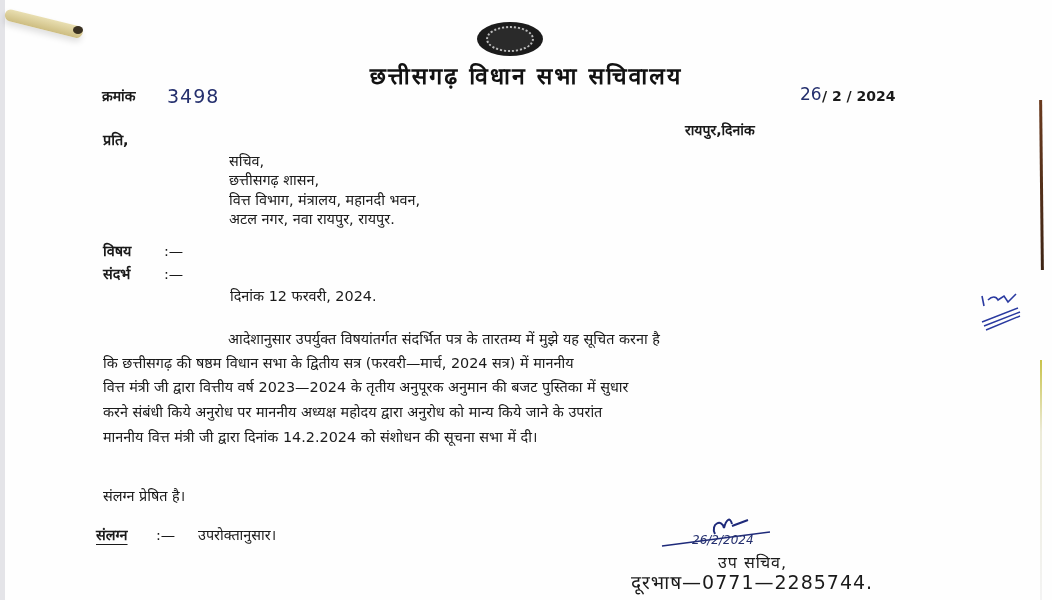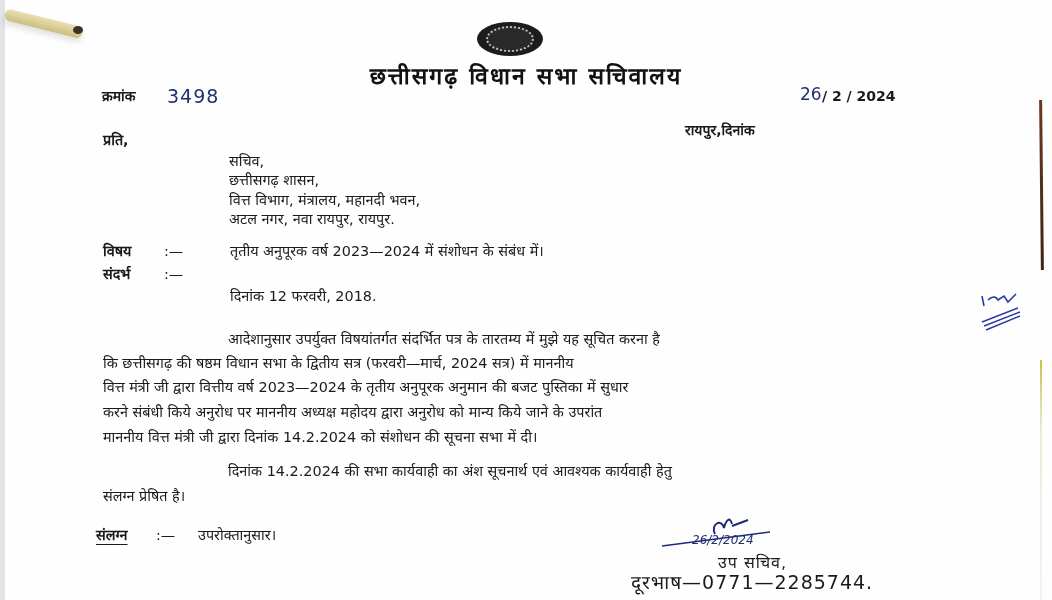--- a/index.html
+++ b/index.html
@@ -78,33 +78,31 @@
   <div class="text bold" style="left:822px; top:86px; font-size:14px;"> / 2 / 2024</div>
 
   <div class="text bold" style="left:103px; top:130px;">प्रति,</div>
   <div class="text" style="left:229px; top:151px;">सचिव,</div>
   <div class="text" style="left:229px; top:170px;">छत्तीसगढ़ शासन,</div>
   <div class="text" style="left:229px; top:190px;">वित्त विभाग, मंत्रालय, महानदी भवन,</div>
   <div class="text" style="left:229px; top:209px;">अटल नगर, नवा रायपुर, रायपुर.</div>
 
   <div class="text bold" style="left:103px; top:241px;">विषय</div>
   <div class="text" style="left:164px; top:241px;">:—</div>
-  <div class="text" style="left:230px; top:241px;">तृतीय अनुपूरक वर्ष 2023—2024 में संशोधन के संबंध में।</div>
 
   <div class="text bold" style="left:103px; top:264px;">संदर्भ</div>
   <div class="text" style="left:164px; top:264px;">:—</div>
-  <div class="text" style="left:230px; top:286px;">दिनांक 12 फरवरी, 2018.</div>
+  <div class="text" style="left:230px; top:286px;">दिनांक 12 फरवरी, 2024.</div>
 
   <div class="text" style="left:228px; top:329px;">आदेशानुसार उपर्युक्त विषयांतर्गत संदर्भित पत्र के तारतम्य में मुझे यह सूचित करना है</div>
   <div class="text" style="left:103px; top:353px;">कि छत्तीसगढ़ की षष्ठम विधान सभा के द्वितीय सत्र (फरवरी—मार्च, 2024 सत्र) में माननीय</div>
   <div class="text" style="left:103px; top:377px;">वित्त मंत्री जी द्वारा वित्तीय वर्ष 2023—2024 के तृतीय अनुपूरक अनुमान की बजट पुस्तिका में सुधार</div>
   <div class="text" style="left:103px; top:402px;">करने संबंधी किये अनुरोध पर माननीय अध्यक्ष महोदय द्वारा अनुरोध को मान्य किये जाने के उपरांत</div>
   <div class="text" style="left:103px; top:427px;">माननीय वित्त मंत्री जी द्वारा दिनांक 14.2.2024 को संशोधन की सूचना सभा में दी।</div>
 
-  <div class="text" style="left:228px; top:461px;">दिनांक 14.2.2024 की सभा कार्यवाही का अंश सूचनार्थ एवं आवश्यक कार्यवाही हेतु</div>
   <div class="text" style="left:103px; top:486px;">संलग्न प्रेषित है।</div>
 
   <div class="text bold underline" style="left:96px; top:525px;">संलग्न</div>
   <div class="text" style="left:156px; top:525px;">:—</div>
   <div class="text" style="left:198px; top:525px;">उपरोक्तानुसार।</div>
 
   <svg class="sig" viewBox="0 0 140 46">
     <path d="M55 24 C50 14, 62 8, 64 18 C66 10, 70 6, 72 14 M72 16 L88 10" stroke="#1e2a7a" stroke-width="2" fill="none"></path>
     <path d="M2 36 L110 22" stroke="#1e2a7a" stroke-width="1.5" fill="none"></path>
   </svg>

